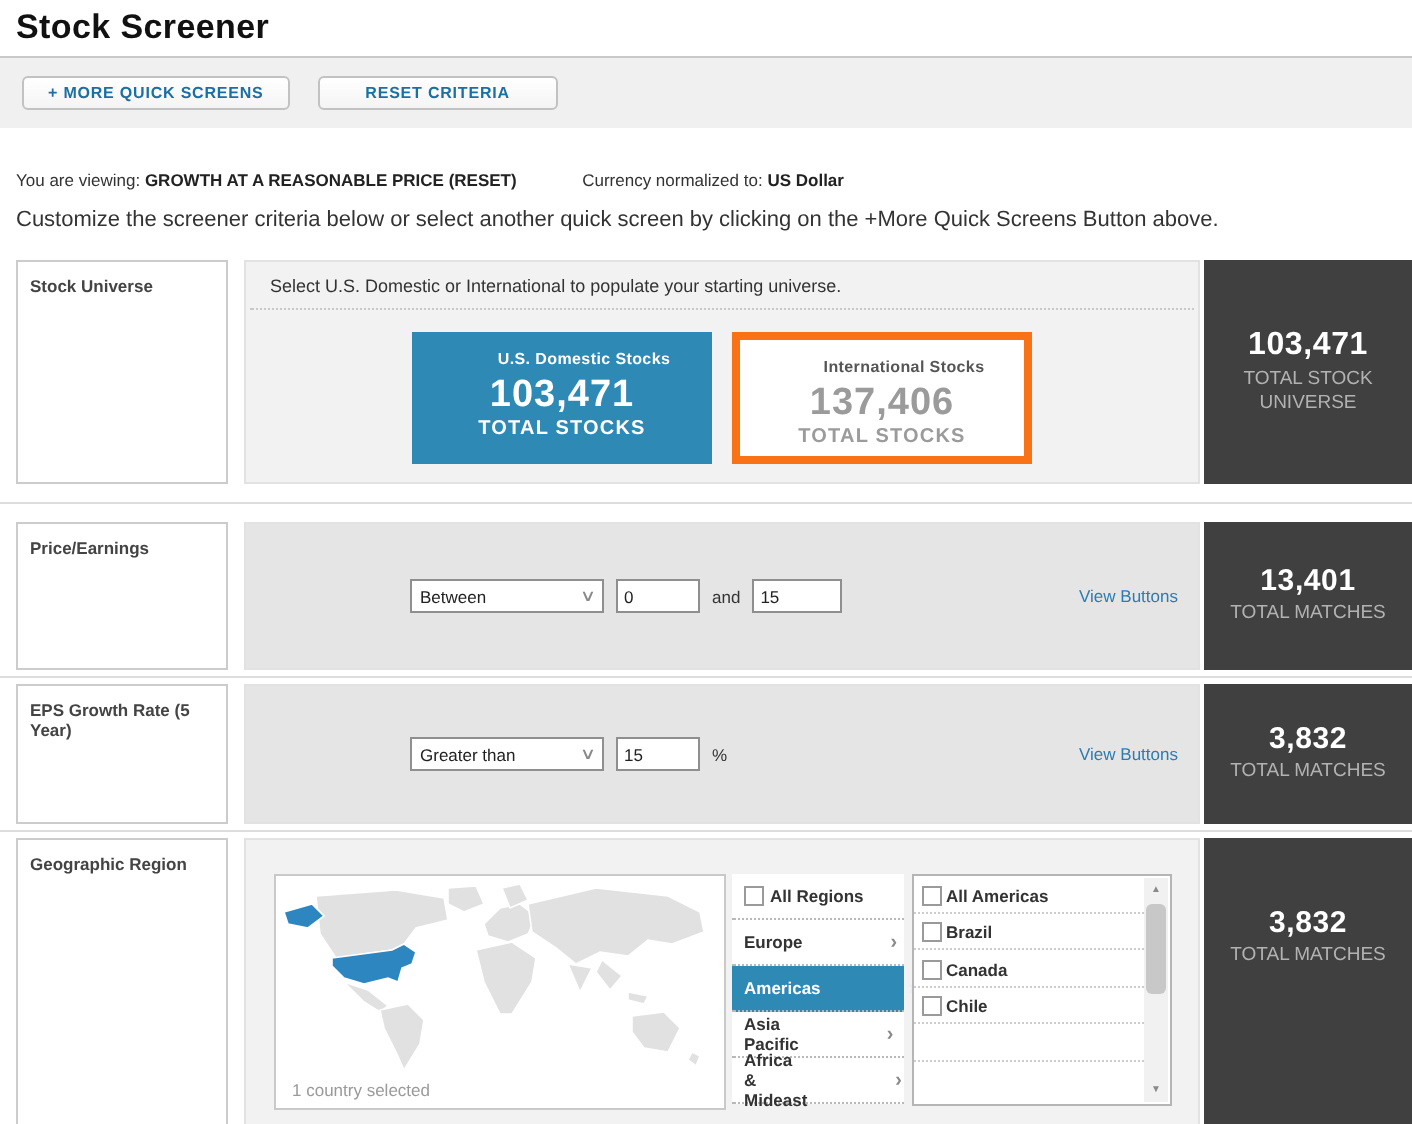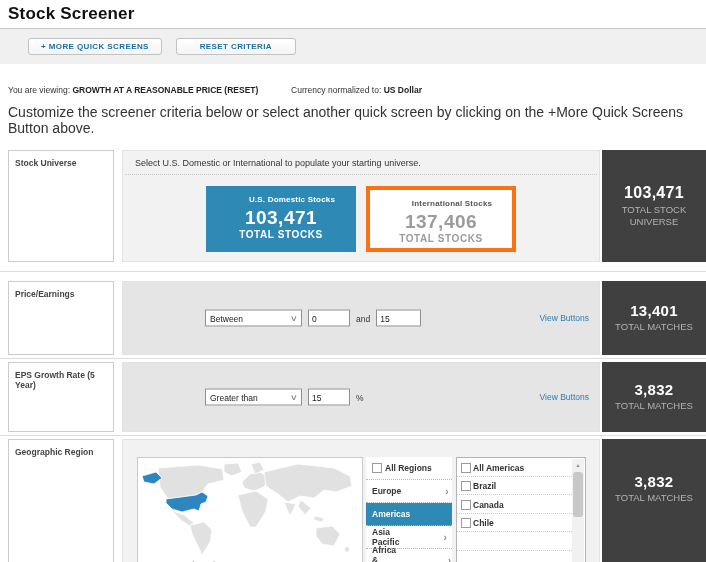--- a/index.html
+++ b/index.html
@@ -2,29 +2,29 @@
 <html><head>
 <meta charset="utf-8">
 <style>
   * { box-sizing: border-box; margin: 0; padding: 0; }
   html,body { width:706px; height:562px; overflow:hidden; background:#fff;
     font-family:"Liberation Sans", sans-serif; color:#333; }
 
   .page-title { font-size:17px; font-weight:bold; color:#111; margin:4px 0 0 8px; letter-spacing:.2px; }
 
   .toolbar { margin-top:4px; height:36px; background:#f0f0f0; border-top:1px solid #c9c9c9;
-    display:flex; align-items:center; padding-left:28px; gap:14px; }
+    display:flex; align-items:center; padding-left:11px; gap:14px; }
   .tb-btn { height:17px; min-width:120px; padding:0 12px; background:linear-gradient(#ffffff,#f4f4f4);
     border:1px solid #c2c2c2; border-radius:3px; color:#1a6fa5; font-weight:bold; font-size:8px;
     letter-spacing:.4px; display:flex; align-items:center; justify-content:center; cursor:pointer; }
 
   .meta-line { margin:21px 0 0 8px; font-size:8.5px; color:#333; }
   .meta-line b { color:#222; }
   .meta-sep { display:inline-block; width:28px; }
-  .note-line { margin:9px 0 0 8px; font-size:14px; color:#333; }
+  .note-line { margin:9px 0 0 8px; font-size:11px; color:#333; }
 
   .screener { margin-top:14px; }
   .row { display:flex; margin-left:8px; }
   .row-label { width:106px; background:#fff; border:1px solid #ccc; font-size:8.5px; font-weight:bold;
     color:#444; padding:7px 6px; }
   .row-main { margin-left:8px; width:478px; border:1px solid #e2e2e2; position:relative; }
   .main-gray { background:#f2f2f2; }
   .main-light { background:#e5e5e5; }
   .row-side { margin-left:2px; width:104px; background:#404040; text-align:center; }
   .side-center { display:flex; flex-direction:column; justify-content:center; }

